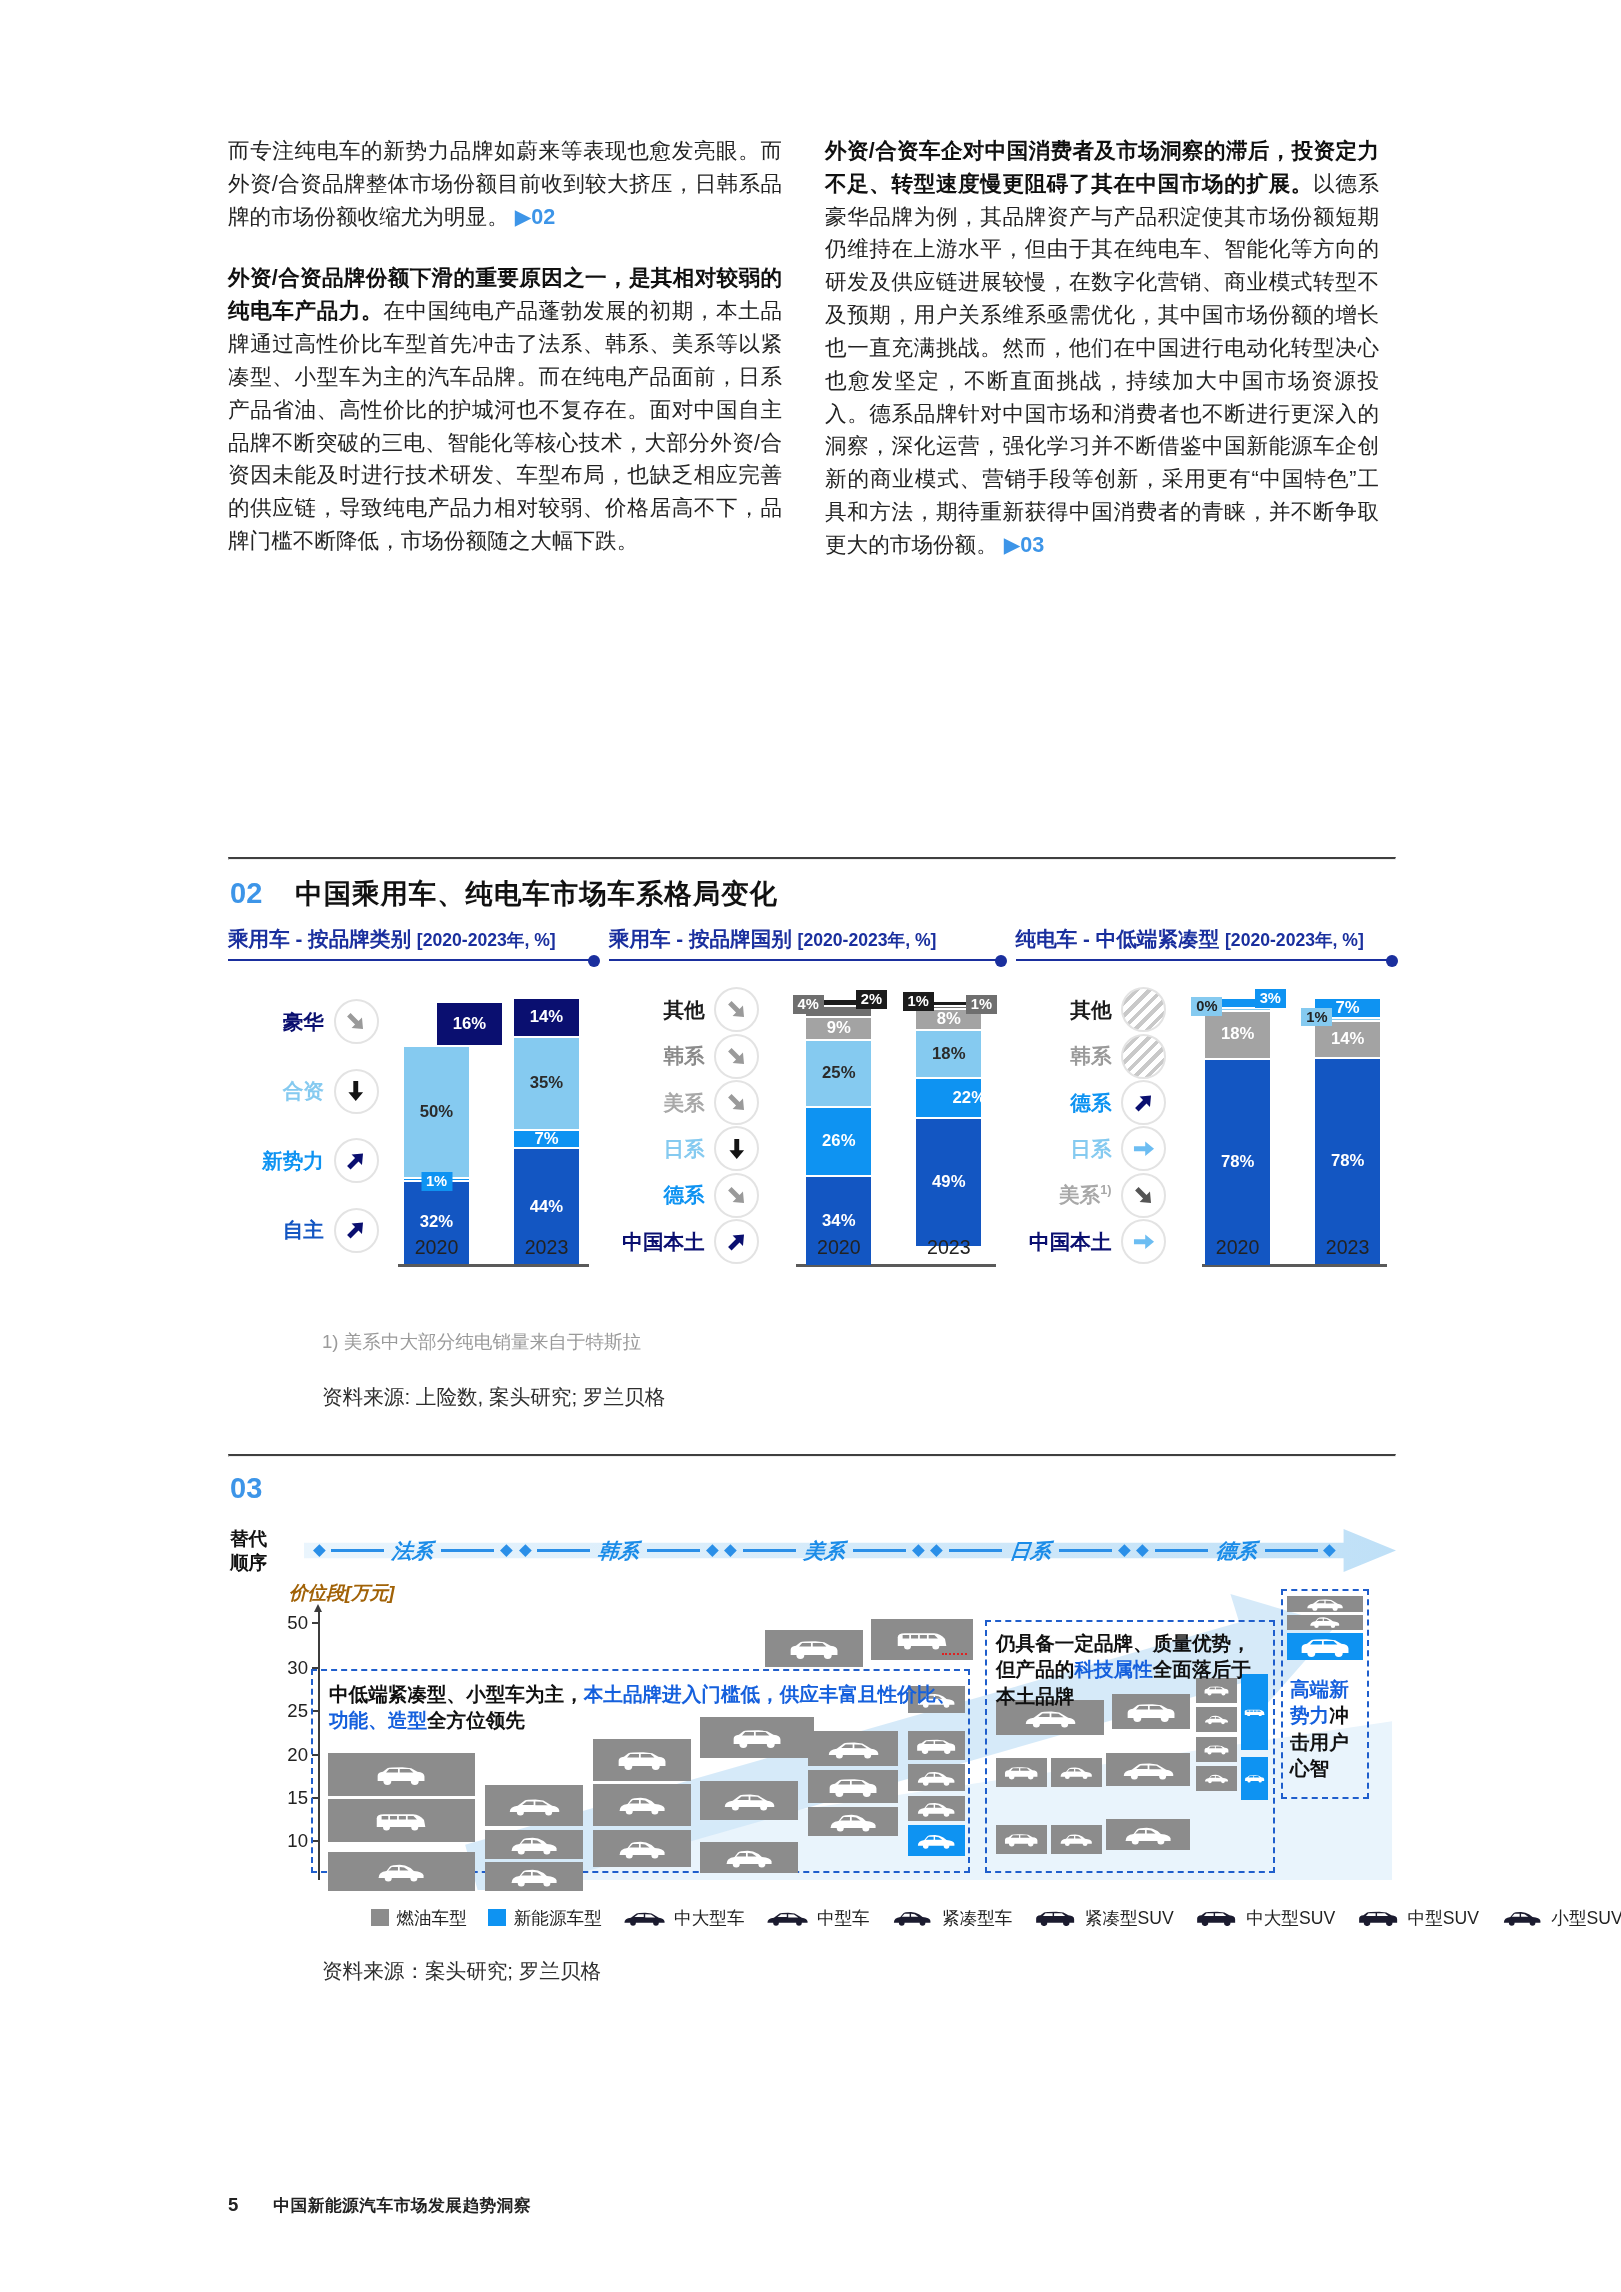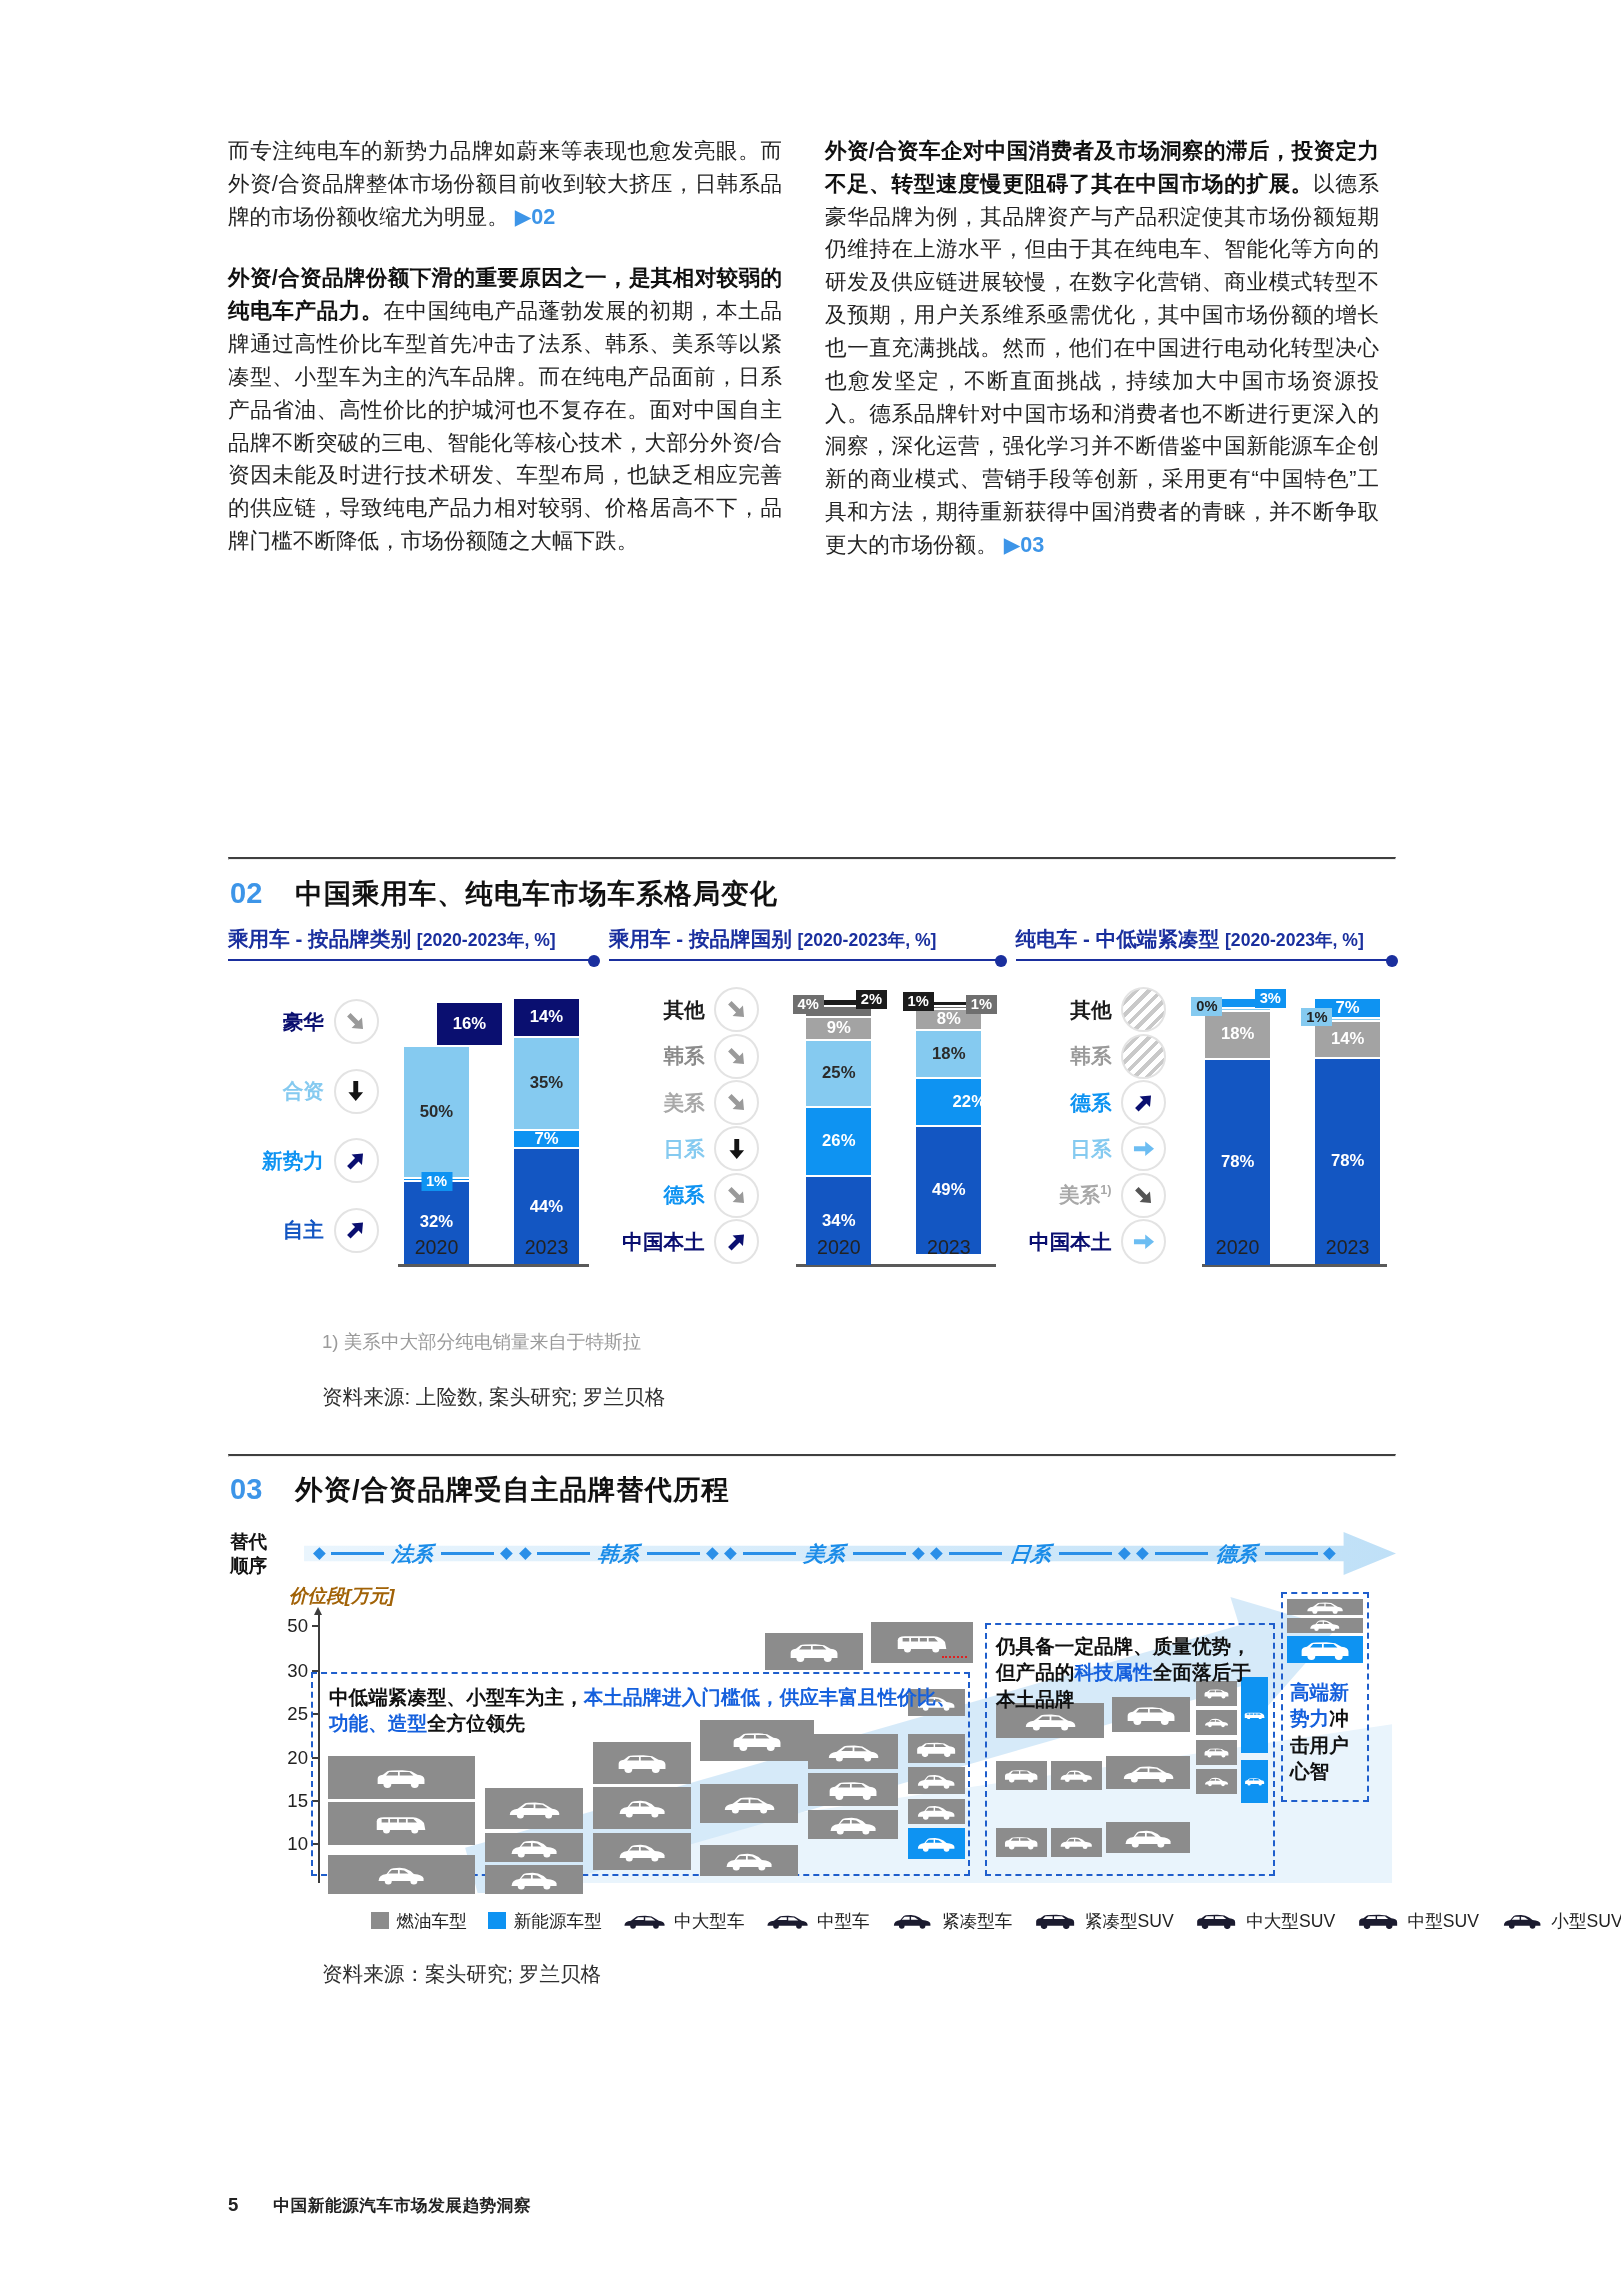--- a/index.html
+++ b/index.html
@@ -265,21 +265,21 @@
                   <div class="tag" style="background: rgb(28, 28, 28); color: rgb(255, 255, 255); top: -9.8px; left: -13.7px;">1%</div>
                   <div class="seg" style="height: 2.9px; background: rgb(28, 28, 28); order: 0;"></div>
                   <div class="tag" style="background: rgb(111, 111, 111); color: rgb(255, 255, 255); top: -6.9px; right: -15.7px;">1%</div>
                   <div class="seg" style="height: 2.9px; background: rgb(111, 111, 111); border-top: 2px solid rgb(255, 255, 255); order: 1;"></div>
                   <div class="seg" style="height: 21.6px; background: rgb(163, 163, 163); border-top: 2px solid rgb(255, 255, 255); order: 2;">
                     <span style="color: rgb(255, 255, 255);">8%</span>
                   </div>
                   <div class="seg" style="height: 48px; background: rgb(133, 202, 240); border-top: 2px solid rgb(255, 255, 255); order: 3;">
                     <span style="color: rgb(43, 43, 43);">18%</span>
                   </div>
-                  <div class="seg" style="height: 48px; background: rgb(14, 147, 242); border-top: 2px solid rgb(255, 255, 255); order: 4; padding-left: 41px;">
+                  <div class="seg" style="height: 40px; background: rgb(14, 147, 242); border-top: 2px solid rgb(255, 255, 255); order: 4; padding-left: 41px;">
                     <span style="color: rgb(255, 255, 255);">22%</span>
                   </div>
                   <div class="seg" style="height: 129px; background: rgb(19, 86, 194); border-top: 2px solid rgb(255, 255, 255); order: 5;">
                     <span style="color: rgb(255, 255, 255);">49%</span>
                   </div>
                 </div>
                 <div class="year">2023</div>
               </div>
             </div>
           </div>
@@ -367,21 +367,20 @@
       </div>
     </div>
     <div class="footnote">1) 美系中大部分纯电销量来自于特斯拉</div>
     <div class="source">资料来源: 上险数, 案头研究; 罗兰贝格</div>
   </div>
 
   <div style="margin-top:43px;">
     <hr class="sec-rule">
     <div class="sec-head">
       <span class="sec-num">03</span>
-      <span class="sec-title">外资/合资品牌受自主品牌替代历程</span>
     </div>
 
     <div class="bandrow">
       <div class="seq">替代
 顺序</div>
       <div class="band">
         <div class="band-bg"></div>
         <div class="band-items" id="band-items">
             <div class="band-seg">
               <div class="bdia"></div>

